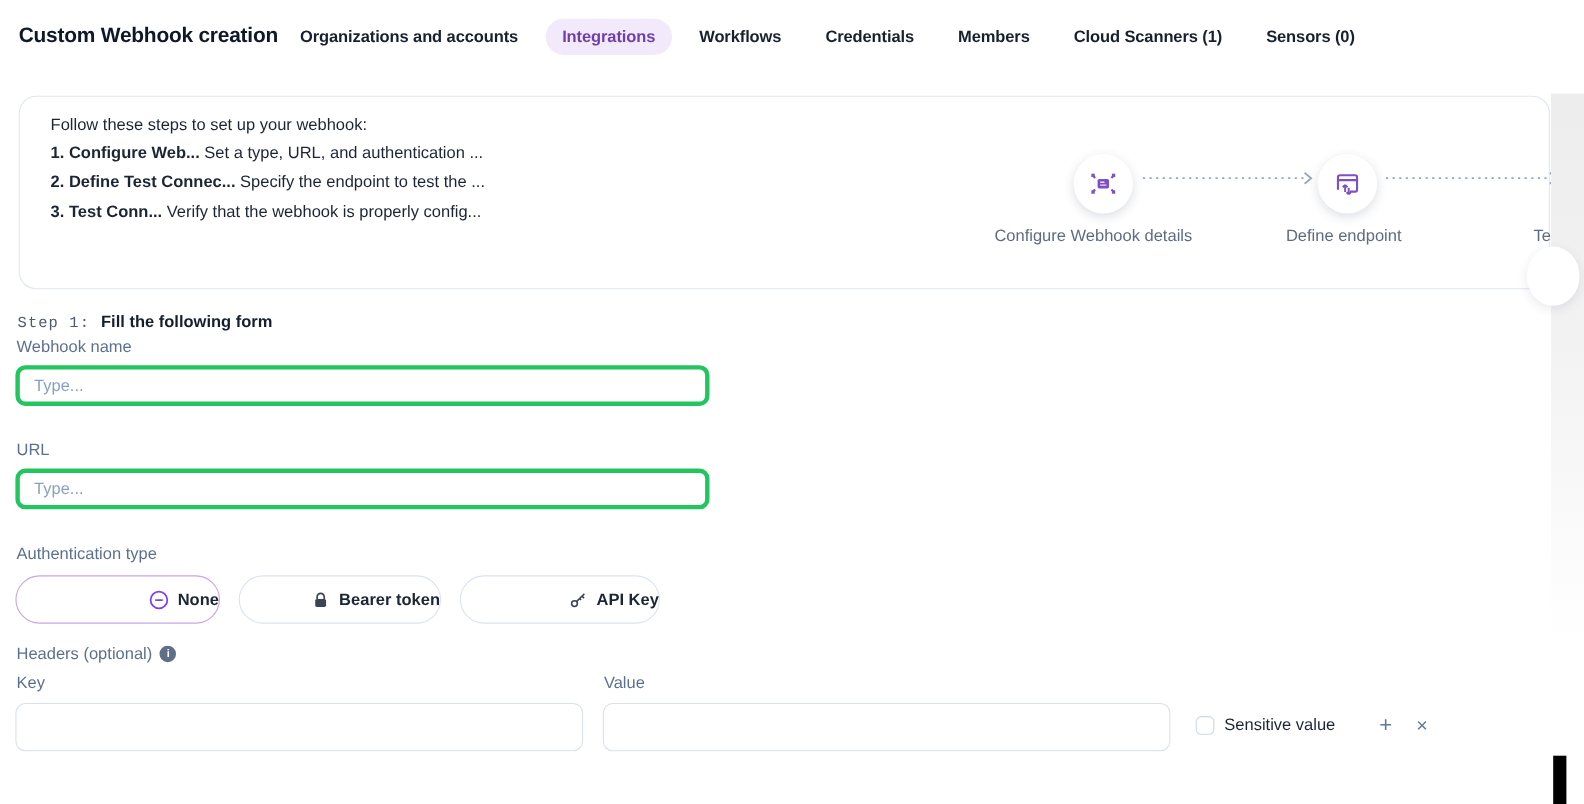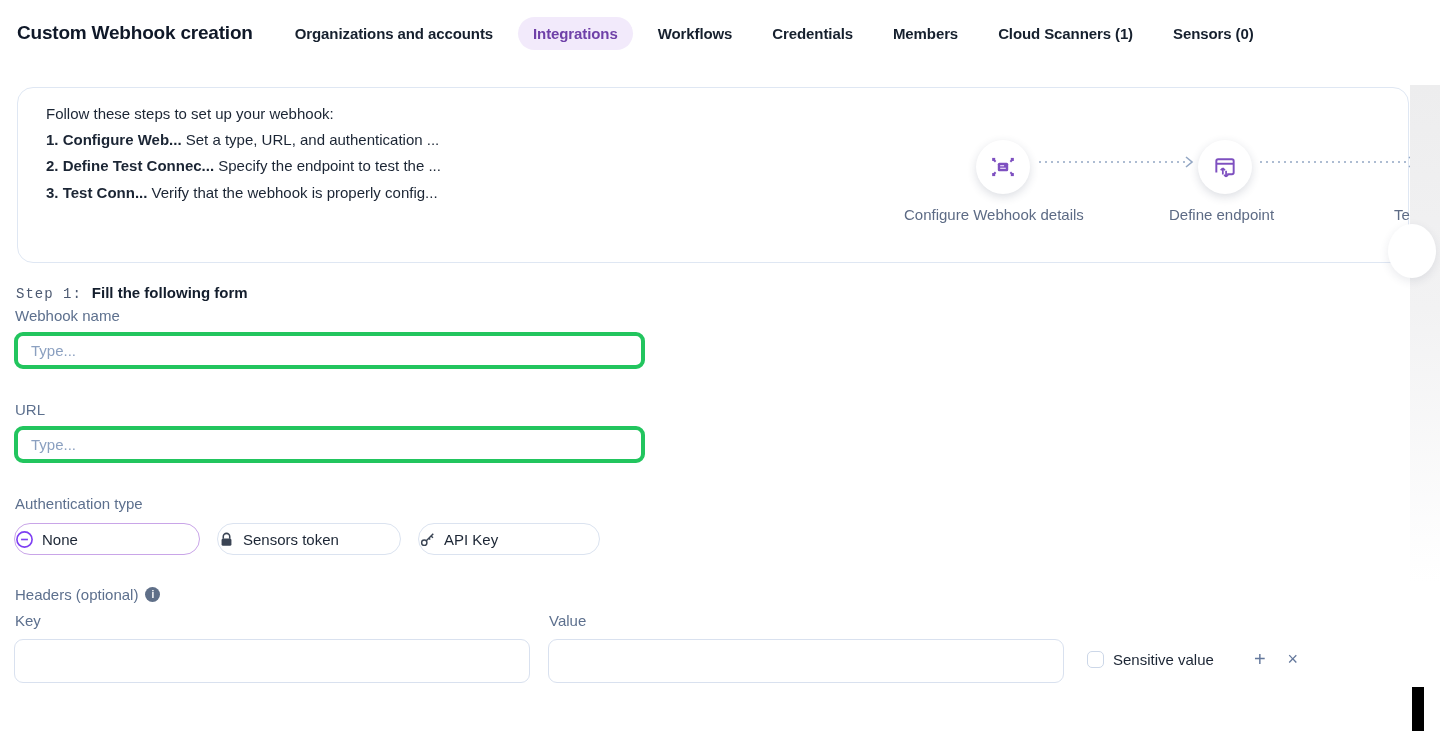--- a/index.html
+++ b/index.html
@@ -1,21 +1,21 @@
 <!DOCTYPE html>
 <html><head>
 <meta charset="utf-8">
 <style>
   * { margin: 0; padding: 0; box-sizing: border-box; }
   html, body { width: 1440px; height: 731px; background: #ffffff; overflow: hidden;
     font-family: "Liberation Sans", "DejaVu Sans", sans-serif; color: #16202e; }
 
   
   .header { position: absolute; top: 22px; left: 17px; right: 0;
-    display: flex; align-items: center; gap: 22px; }
+    display: flex; align-items: center; }
   .page-title { font-size: 19px; font-weight: 700; letter-spacing: -0.2px;
     color: #0f1828; margin-right: 20px; white-space: nowrap; }
   .tabs { display: flex; align-items: center; gap: 40px; }
   .tab { font-size: 15px; font-weight: 700; color: #16202e; white-space: nowrap;
     cursor: pointer; letter-spacing: -0.1px; }
   .tab.active { color: #6f41a8; background: #f2eafb; padding: 8px 15px;
     border-radius: 999px; margin: -8px -15px; }
 
   
   .intro-panel { position: absolute; top: 87px; left: 17px; width: 1392px; height: 176px;
@@ -46,23 +46,23 @@
   .step-title { font-size: 15px; font-weight: 700; color: #141e2d; }
 
   .field-label { position: absolute; left: 15px; font-size: 15px; color: #5d708e; }
   .text-input { position: absolute; left: 14px; width: 631px; height: 37px;
     border: 4px solid #22c55e; border-radius: 9px; background: #fff;
     font-size: 15px; color: #16202e; padding: 0 13px; outline: none;
     font-family: "Liberation Sans", "DejaVu Sans", sans-serif; }
   .text-input::placeholder { color: #8ba0c0; opacity: 1; }
 
   .auth-row { position: absolute; top: 523px; left: 14px; display: flex; gap: 17px; }
-  .pill-btn { height: 32px; border-radius: 999px; background: #fff;
-    border: 1px solid #dbe3f0; display: flex; align-items: center; justify-content: flex-start;
-    gap: 8px; font-size: 15px; font-weight: 400; color: #1b2534; cursor: pointer;
+  .pill-btn { height: 44px; border-radius: 999px; background: #fff;
+    border: 1px solid #dbe3f0; display: flex; align-items: center; justify-content: flex-end;
+    gap: 8px; font-size: 15px; font-weight: 700; color: #1b2534; cursor: pointer;
     font-family: "Liberation Sans", "DejaVu Sans", sans-serif; }
   .pill-btn.selected { border: 1.5px solid #c9a5e8; }
   .pill-none { width: 186px; } .pill-bearer { width: 184px; } .pill-apikey { width: 182px; }
 
   .headers-label-row { position: absolute; top: 586px; left: 15px; display: flex;
     align-items: center; gap: 7px; font-size: 15px; color: #5d708e; }
   .info-icon { width: 15px; height: 15px; border-radius: 50%; background: #5f6f88;
     color: #fff; font-size: 10px; font-weight: 700; display: inline-flex;
     align-items: center; justify-content: center; font-style: normal; }
 
@@ -181,21 +181,21 @@
     </span>
     <span>None</span>
   </button>
   <button class="pill-btn pill-bearer">
     <span>
       <svg width="17" height="17" viewBox="0 0 20 20">
         <path d="M6.2 9 V6.6 a3.8 3.8 0 0 1 7.6 0 V9" fill="none" stroke="#3a4454" stroke-width="1.8"></path>
         <rect x="4.2" y="8.8" width="11.6" height="8.6" rx="1.8" fill="#3a4454"></rect>
       </svg>
     </span>
-    <span>Sensors token</span>
+    <span>Bearer token</span>
   </button>
   <button class="pill-btn pill-apikey">
     <span>
       <svg width="17" height="17" viewBox="0 0 20 20" fill="none" stroke="#3a4454" stroke-width="1.7">
         <circle cx="6.2" cy="13.8" r="3.1"></circle>
         <line x1="8.6" y1="11.4" x2="16.8" y2="3.2"></line>
         <line x1="14.2" y1="5.8" x2="16.4" y2="8"></line>
         <line x1="11.6" y1="8.4" x2="13.2" y2="10"></line>
       </svg>
     </span>

